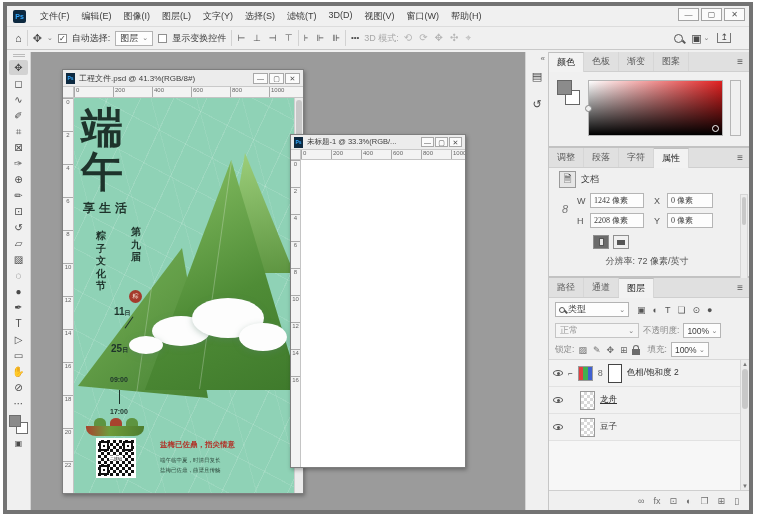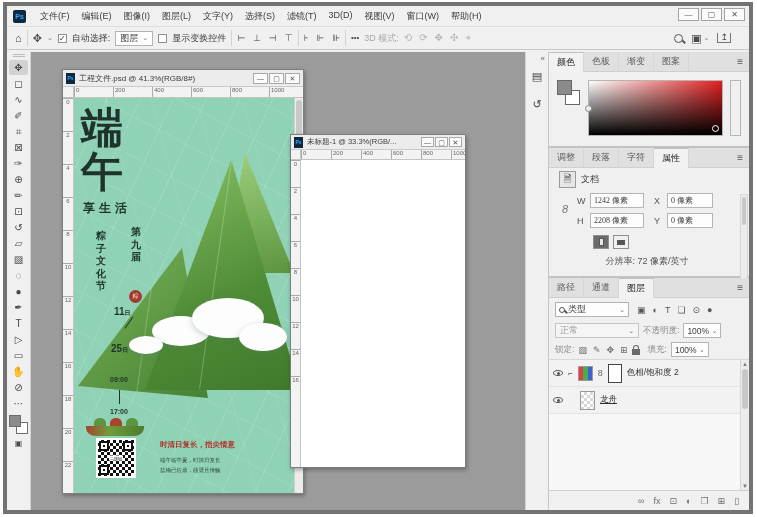--- a/index.html
+++ b/index.html
@@ -355,21 +355,21 @@
               <div class="boat-bump" style="left:24px;background:#a8432e;"></div>
               <div class="boat-bump" style="left:40px;"></div>
               <div class="boat-hull"></div>
             </div>
             <div class="qr">
               <span class="qr-eye qe1"></span>
                 <span class="qr-eye qe2"></span>
                 <span class="qr-eye qe3"></span>
               <span class="qr-label">二维码</span>
             </div>
-            <div class="slogan">时清日复长，指尖情意</div>
+            <div class="slogan">盐梅已佐鼎，指尖情意</div>
             <div class="poem">
               <div>端午临中夏，时清日复长</div>
               <div>盐梅已佐鼎，曲糵且传觞</div>
             </div>
           </div>
         </div>
         <div class="vscroll">
             <div class="vthumb"></div>
           </div>
       </div>
@@ -547,20 +547,25 @@
           <span class="adj-thumb"></span>
           <span class="link8">8</span>
           <span class="mask-thumb"></span>
           <span class="lname">色相/饱和度 2</span>
         </div>
         <div class="layer-row">
           <span class="eye"></span>
           <span class="thumb" style="margin-left:12px;"></span>
           <span class="lname u">龙舟</span>
         </div>
+        <div class="layer-row">
+          <span class="eye"></span>
+          <span class="thumb" style="margin-left:12px;"></span>
+          <span class="lname">豆子</span>
+        </div>
         <div class="lscroll">
           <span class="scroll-arrow" style="top:1px;">▲</span>
           <div class="vthumb" style="top:9px;"></div>
           <span class="scroll-arrow" style="bottom:1px;">▼</span>
         </div>
       </div>
       <div class="layers-foot">
         <span style="display:flex;gap:9px;">
 
         <span class="foot-ico">∞</span>

